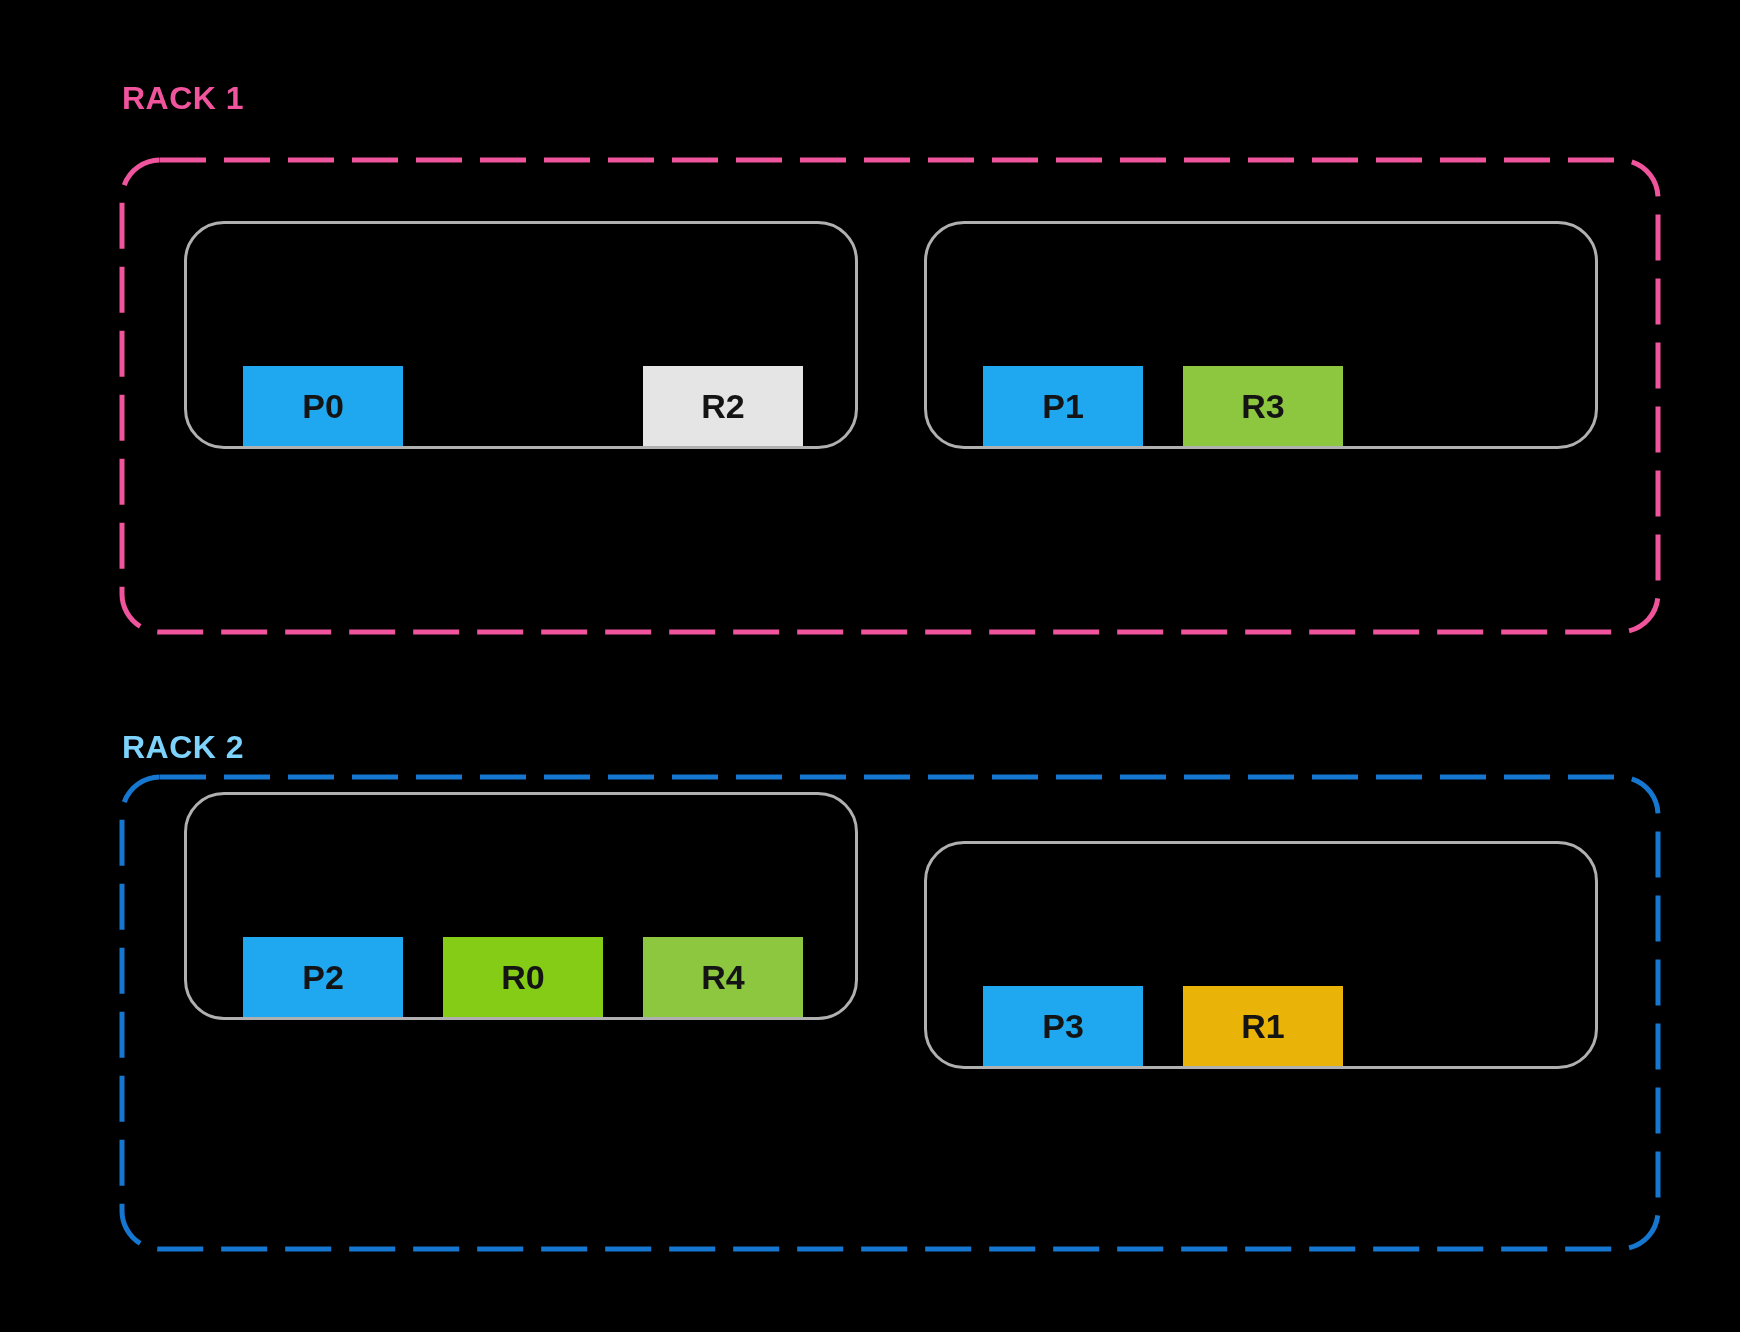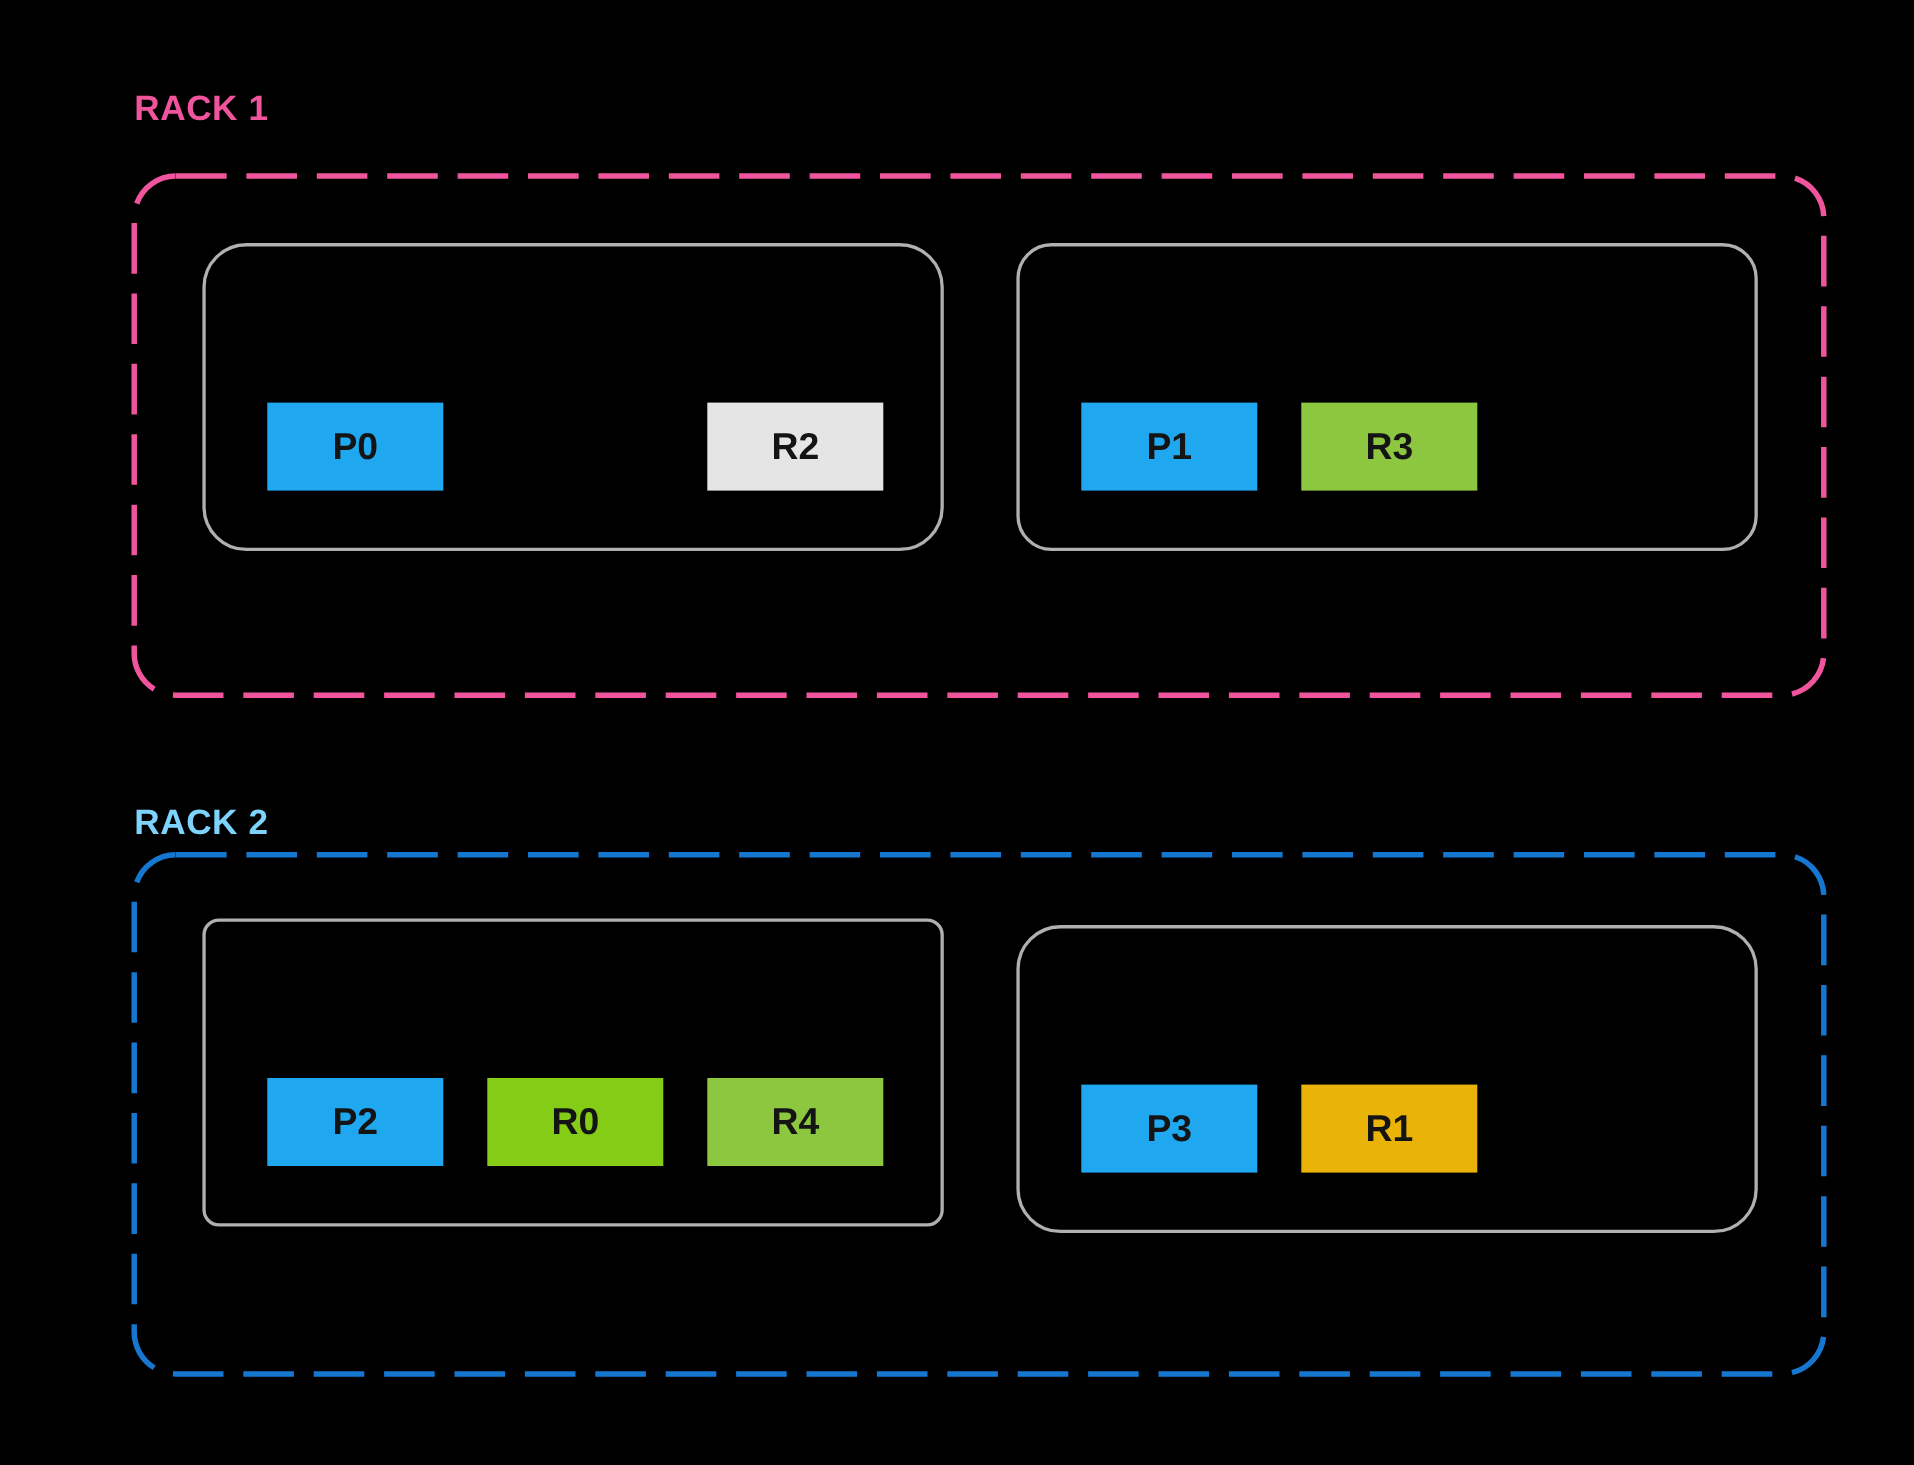--- a/index.html
+++ b/index.html
@@ -26,21 +26,21 @@
   .rack-border-svg {
     position: absolute;
     left: 117px;
     width: 1546px;
     height: 482px;
     display: block;
   }
   .node {
     position: absolute;
     width: 674px;
-    height: 280px;
+    height: 228px;
     border: 3px solid #B0B0B0;
     border-radius: 40px;
     box-sizing: border-box;
     background: transparent;
     padding-left: 16px;
   }
   .block {
     position: absolute;
     top: 142px;
     width: 160px;
@@ -55,40 +55,40 @@
   .pos-0 { left: 56px; }
   .pos-1 { left: 256px; }
   .pos-2 { left: 456px; }
 
   #rack1-label { left: 122px; top: 82px; }
   #rack2-label { left: 122px; top: 699px; }
   #rack1-border { top: 155px; }
   #rack2-border { top: 772px; }
   #rack1-node1 { left: 184px; top: 221px; }
   #rack1-node2 { left: 924px; top: 221px; }
-  #rack2-node1 { left: 184px; top: 835px; border-radius: 15px; }
+  #rack2-node1 { left: 184px; top: 792px; }
   #rack2-node2 { left: 924px; top: 841px; }
 </style>
 </head>
 <body>
 
 <div class="canvas" style="background-color: rgb(0, 0, 0);">
 
   <div class="rack-label" id="rack1-label" style="color: rgb(240, 84, 156);">RACK 1</div>
 
   <svg class="rack-border-svg" id="rack1-border" viewBox="0 0 1546 482" xmlns="http://www.w3.org/2000/svg">
     <rect x="5" y="5" width="1536" height="472" rx="38" ry="38" fill="none" stroke-width="5" stroke-dasharray="46 18" stroke="#F0549C"></rect>
   </svg>
 
   <div class="node" id="rack1-node1" style="border-color: rgb(176, 176, 176);">
     <div class="block pos-0" style="background-color: rgb(31, 168, 240); color: rgb(20, 20, 20);">P0</div>
     <div class="block pos-2" style="background-color: #e5e5e5; color: rgb(20, 20, 20);">R2</div>
   </div>
 
-  <div class="node" id="rack1-node2" style="border-color: rgb(176, 176, 176); border-radius: 32px;">
+  <div class="node" id="rack1-node2" style="border-color: rgb(176, 176, 176);">
     <div class="block pos-0" style="background-color: rgb(31, 168, 240); color: rgb(20, 20, 20);">P1</div>
     <div class="block pos-1" style="background-color: rgb(141, 198, 63); color: rgb(20, 20, 20);">R3</div>
   </div>
 
   <div class="rack-label" id="rack2-label" style="color: #7dd3fc; margin-top: 32px;">RACK 2</div>
 
   <svg class="rack-border-svg" id="rack2-border" viewBox="0 0 1546 482" xmlns="http://www.w3.org/2000/svg">
     <rect x="5" y="5" width="1536" height="472" rx="38" ry="38" fill="none" stroke-width="5" stroke-dasharray="46 18" stroke="#1577D0"></rect>
   </svg>
 

